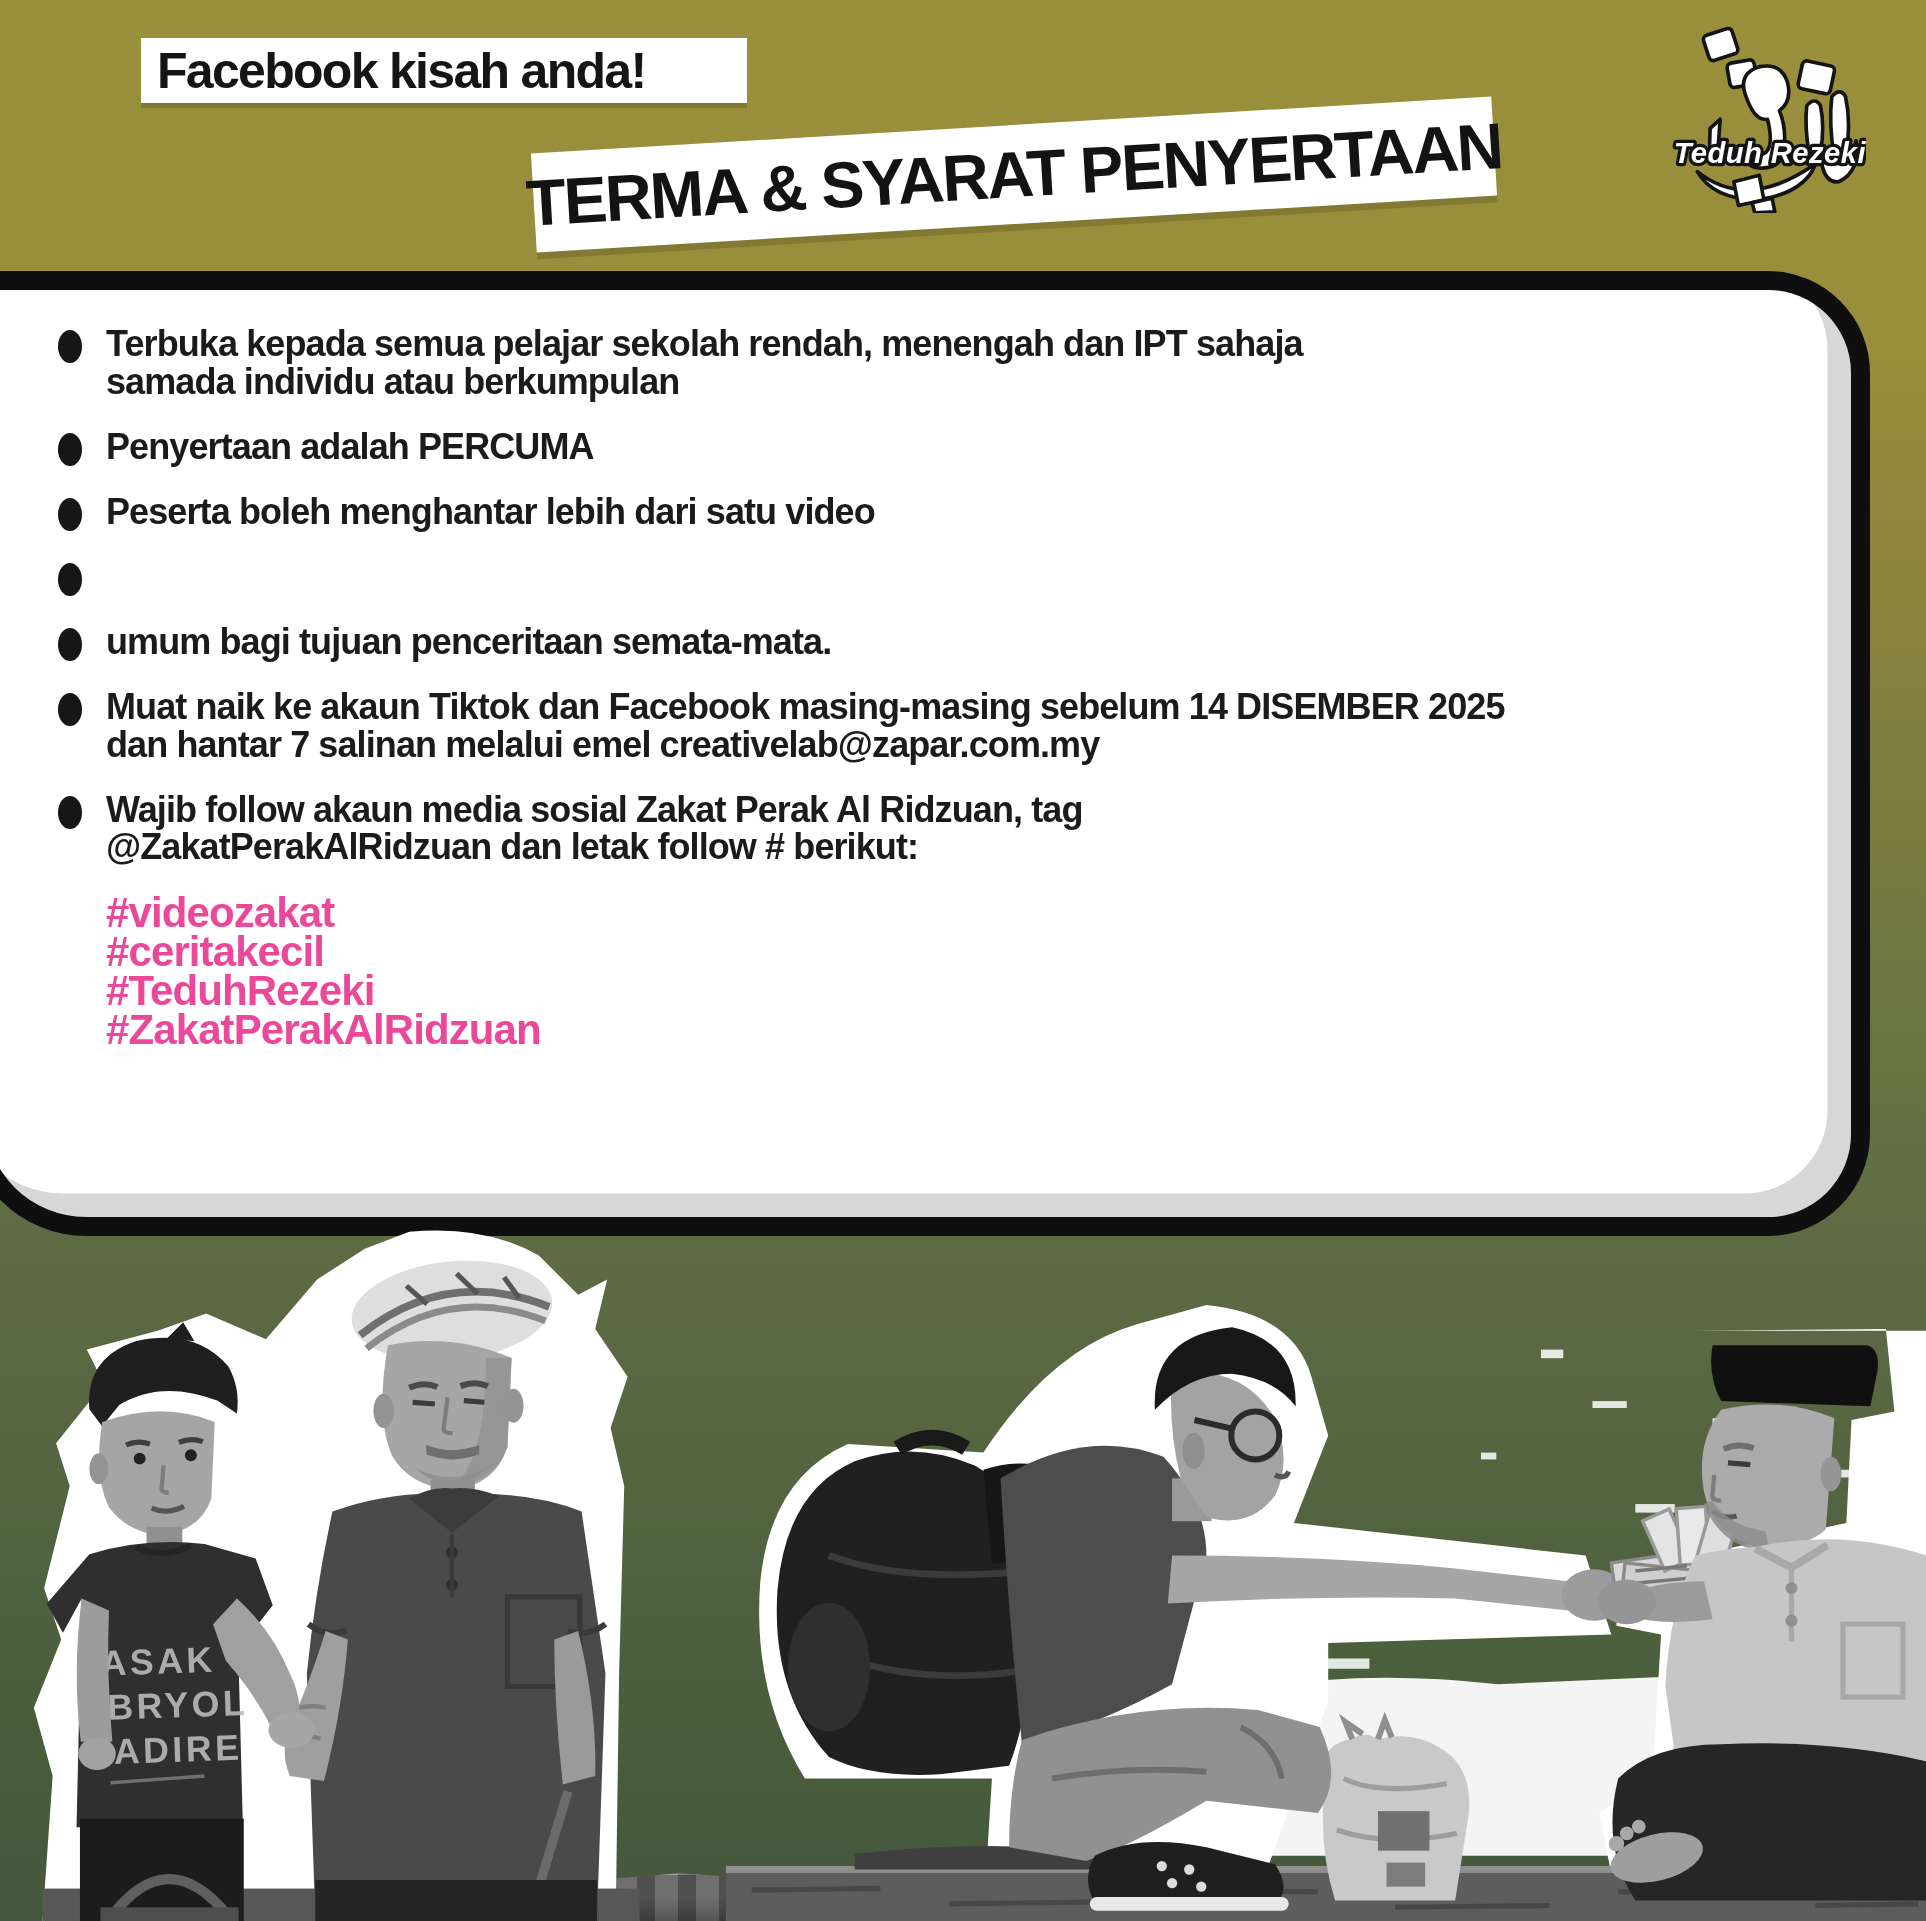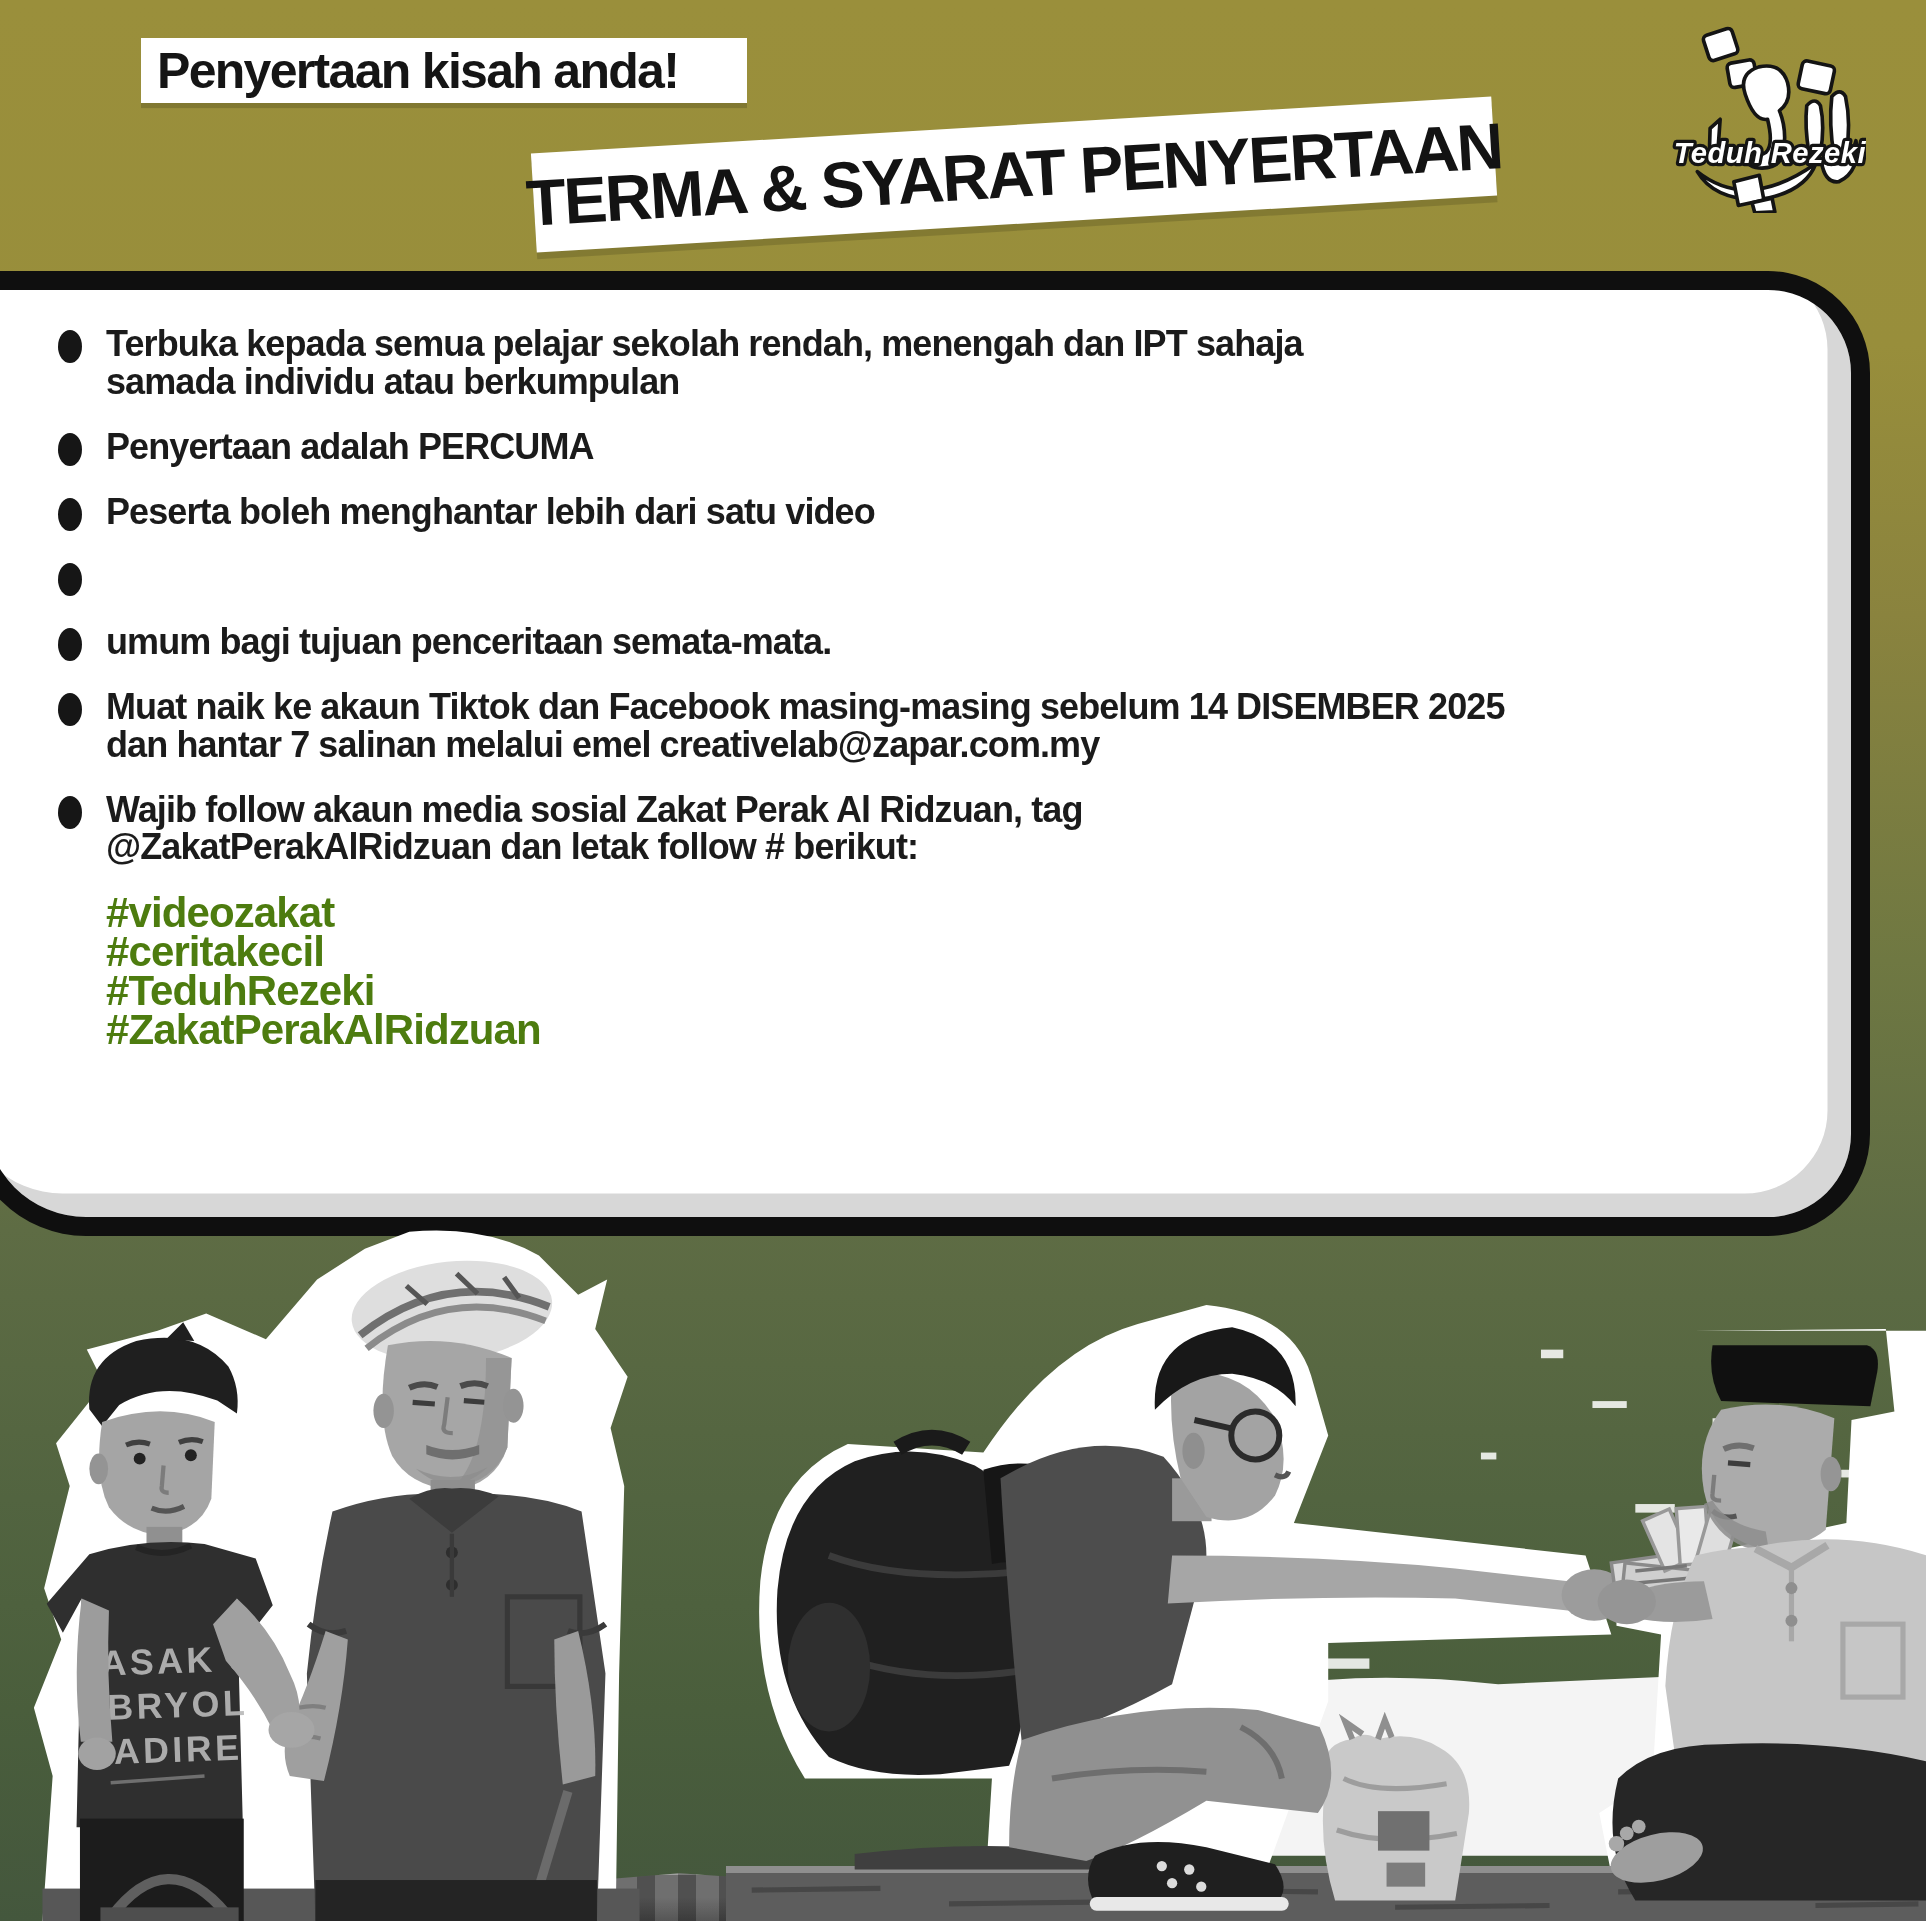--- a/index.html
+++ b/index.html
@@ -28,39 +28,39 @@
   .terms-panel{
     position:absolute;left:-34px;top:271px;width:1904px;height:965px;box-sizing:border-box;
     background:#ffffff;border:19.6px solid #0f0f0f;border-radius:12.8px 102px 102px 120px;
     box-shadow:inset -23.5px -23.5px 0 #d7d7d7;
     padding:35px 81px 0 73px;
   }
   .term-item{display:flex;margin-bottom:27px;}
   .bullet-dot{flex:none;width:24px;height:33px;border-radius:50%;background:#161616;margin:5.1px 24px 0 0;}
   .term-lines{font-size:36px;line-height:1.05;font-weight:700;letter-spacing:-0.9px;color:#1b1b1b;}
   .term-lines span{display:block;white-space:nowrap;}
-  .hashtag-list{margin:0 0 0 48px;font-size:42px;font-weight:700;letter-spacing:-0.9px;line-height:.93;color:#4d7c0f;}
+  .hashtag-list{margin:0 0 0 48px;font-size:42px;font-weight:700;letter-spacing:-0.9px;line-height:.93;color:#ec4899;}
   
   .ground-strip{
     position:absolute;left:145px;top:1869px;width:1781px;height:52px;
     background:
       repeating-linear-gradient(90deg, rgba(0,0,0,.22) 0 18px, rgba(255,255,255,.06) 18px 41px),
       linear-gradient(180deg,#9a9a9a 0 6px,#666666 6px 55%,#4b4b4b 100%);
     clip-path:polygon(0 42%,4% 18%,9% 36%,15% 12%,22% 31%,30% 8%,38% 27%,47% 10%,56% 28%,64% 8%,72% 25%,81% 6%,90% 22%,100% 10%,100% 100%,0 100%);
   }
   .photo-left{position:absolute;left:7.7px;top:1230px;width:666px;height:691px;}
   .photo-right{position:absolute;left:726px;top:1298px;width:1201px;height:624px;}
 </style>
 </head>
 <body>
 
 <div class="poster">
 
   <div class="tagline-box">
-    <span>Penyertaan kisah anda!</span>
+    <span>Facebook kisah anda!</span>
   </div>
 
   <div class="title-banner">
     <span>TERMA &amp; SYARAT PENYERTAAN</span>
   </div>
 
   <div class="logo">
     <svg viewBox="0 0 430 420" width="196" height="192">
       <g fill="#ffffff" stroke="#141414" stroke-width="8" stroke-linejoin="round">
         <rect x="78" y="22" width="66" height="58" rx="10" transform="rotate(-18 111 51)"></rect>

